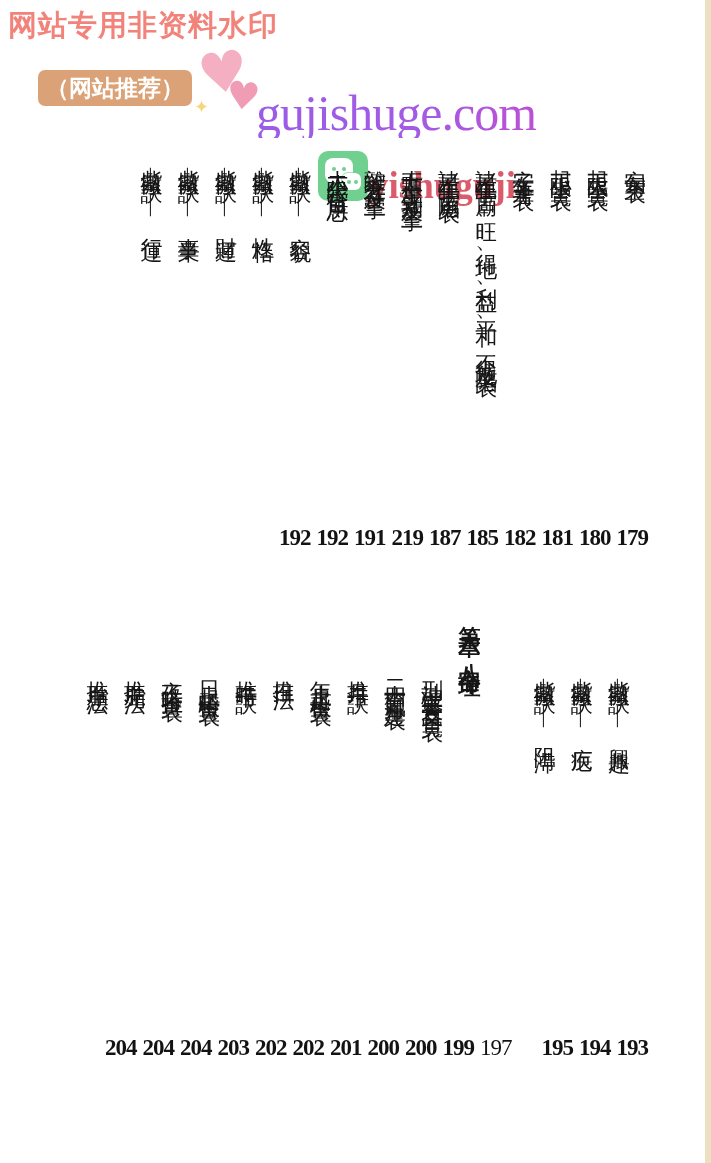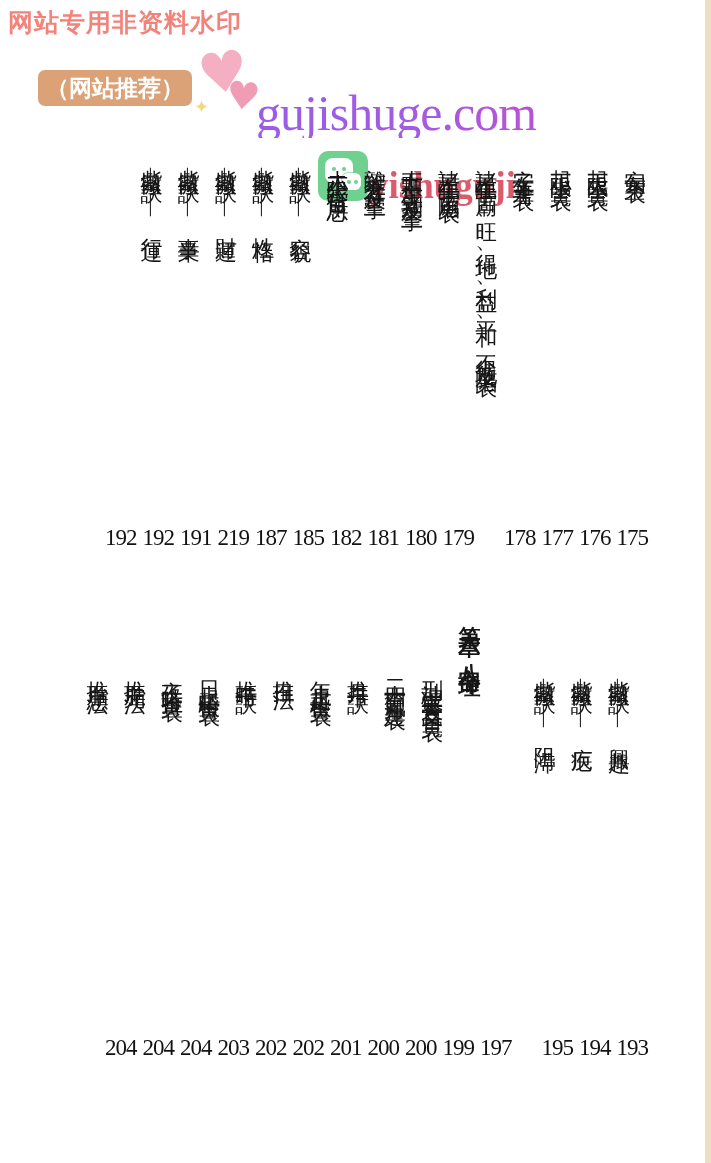--- a/index.html
+++ b/index.html
@@ -9,21 +9,21 @@
     font-family:"Liberation Serif", serif;
   }
   .edge-strip{
     position:absolute;top:0;right:0;width:6px;height:1163px;
     background:#ecdfc2;
   }
   
   .wm-top{
     position:absolute;left:8px;top:6px;
     font-family:"Liberation Sans", sans-serif;
-    font-size:25px;font-weight:700;color:#f2837b;letter-spacing:1px;
+    font-size:29px;font-weight:700;color:#f2837b;letter-spacing:1px;
   }
   
   .badge{
     position:absolute;left:38px;top:70px;width:154px;height:36px;
     background:#dba277;border-radius:7px;
     display:flex;align-items:center;justify-content:center;
     color:#ffffff;font-family:"Liberation Sans", sans-serif;
     font-size:23px;font-weight:700;letter-spacing:0px;
   }
   .hearts{position:absolute;left:196px;top:52px;width:72px;height:78px;}
@@ -94,21 +94,21 @@
   
   .nums{
     position:absolute;left:70px;width:578px;
     display:flex;flex-direction:row-reverse;justify-content:flex-start;
     column-gap:30px;
     font-size:23px;color:#131313;letter-spacing:-1px;
   }
   #sec-top .nums{top:373px;}
   #sec-bottom .nums{top:427px;}
   .ngroup{display:flex;column-gap:6px;}
-  .num{font-weight:400;}
+  .num{font-weight:700;}
   .num.hdr{font-weight:400;}
 </style>
 </head>
 <body>
 
 <div class="edge-strip"></div>
 
 <div class="wm-top">网站专用非资料水印</div>
 
 <div class="badge">（网站推荐）</div>
@@ -144,26 +144,20 @@
       <div class="entry">十五顆主星之斗別及主掌</div>
       <div class="entry">雜曜之五行及主掌</div>
       <div class="entry">大小二限行宮位所忌</div>
       <div class="entry">紫微口訣——容貌</div>
       <div class="entry">紫微口訣——性格</div>
       <div class="entry">紫微口訣——財運</div>
       <div class="entry">紫微口訣——事業</div>
       <div class="entry">紫微口訣——行運</div>
     </div>
   <div class="nums">
-      <div class="ngroup">
-        <span class="num">178</span>
-        <span class="num">177</span>
-        <span class="num">176</span>
-        <span class="num">175</span>
-      </div>
       <div class="ngroup">
         <span class="num">192</span>
         <span class="num">192</span>
         <span class="num">191</span>
         <span class="num">219</span>
         <span class="num">187</span>
         <span class="num">185</span>
         <span class="num">182</span>
         <span class="num">181</span>
         <span class="num">180</span>

